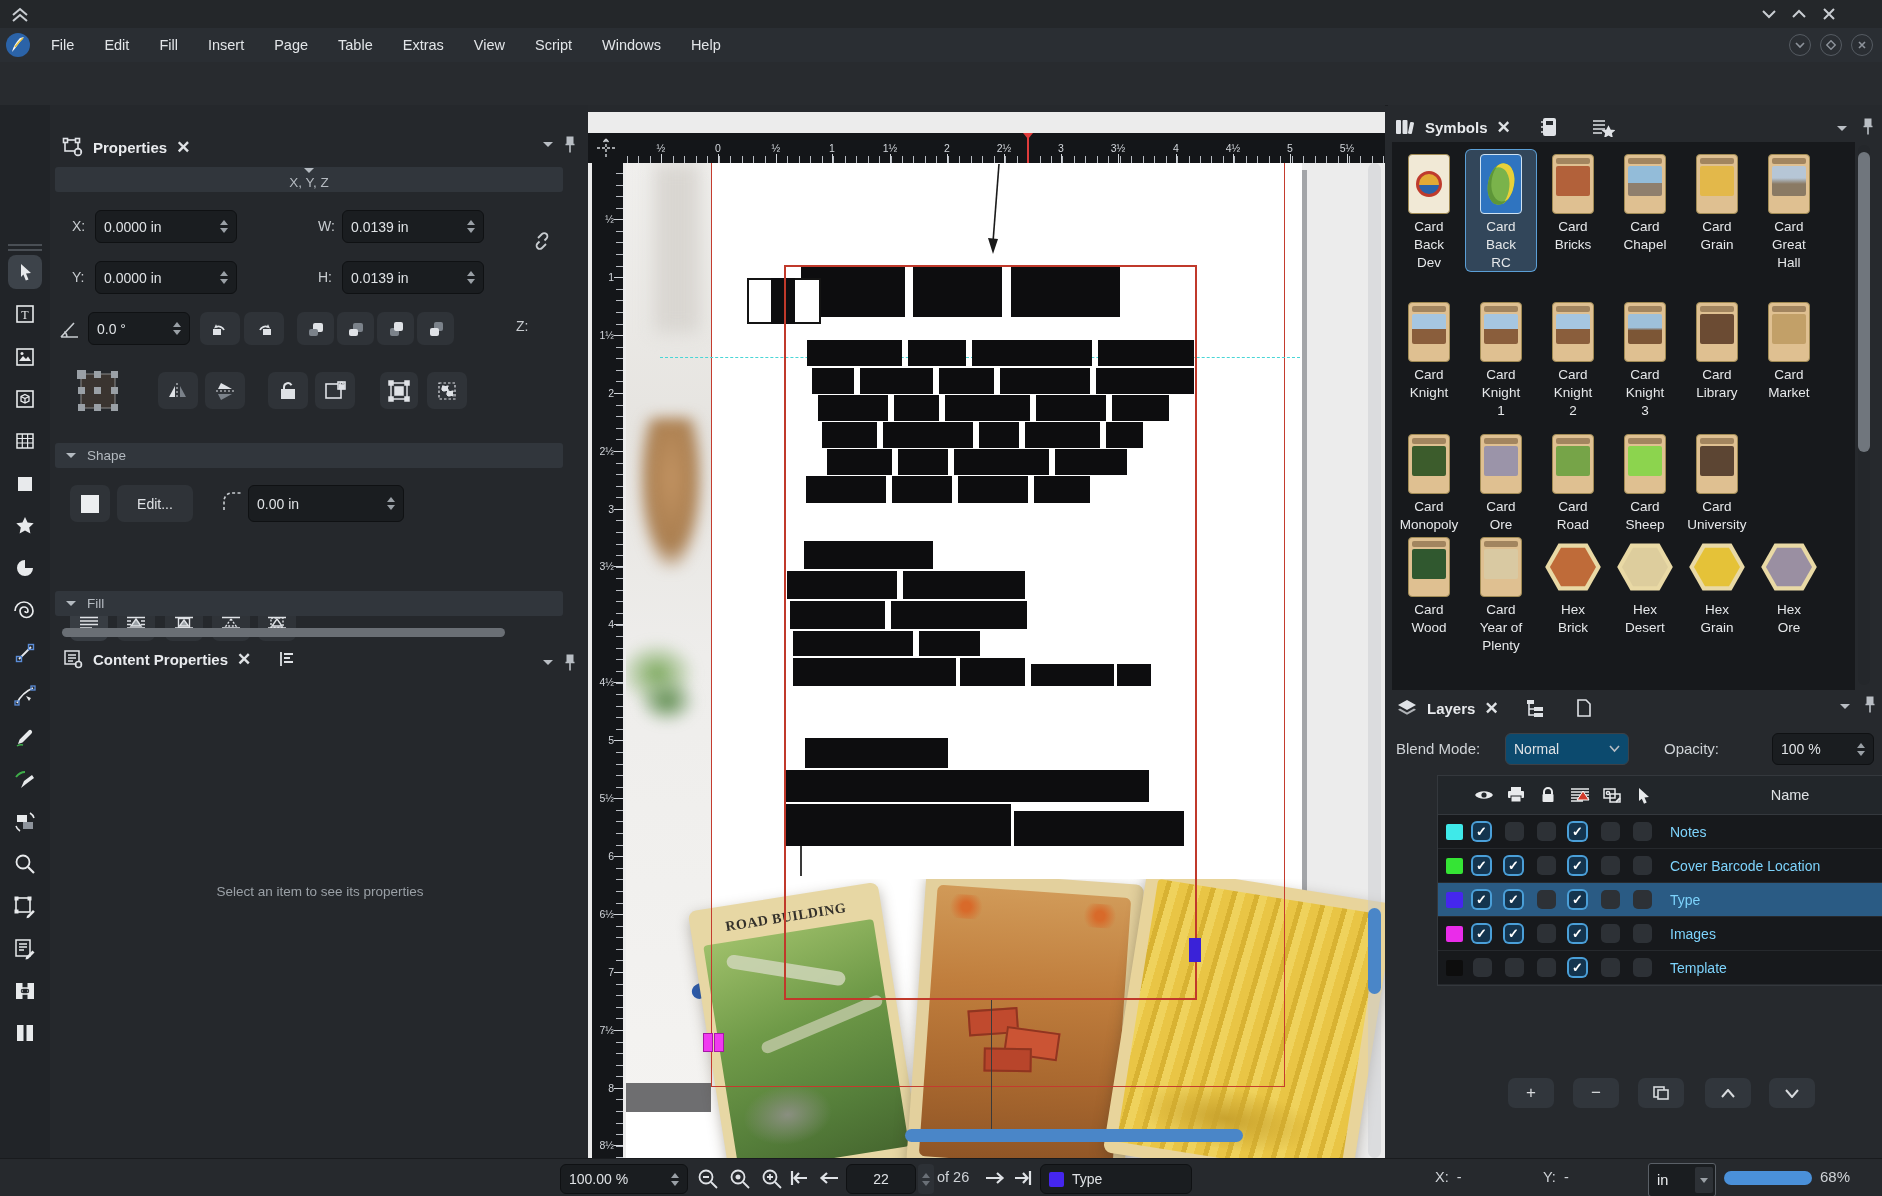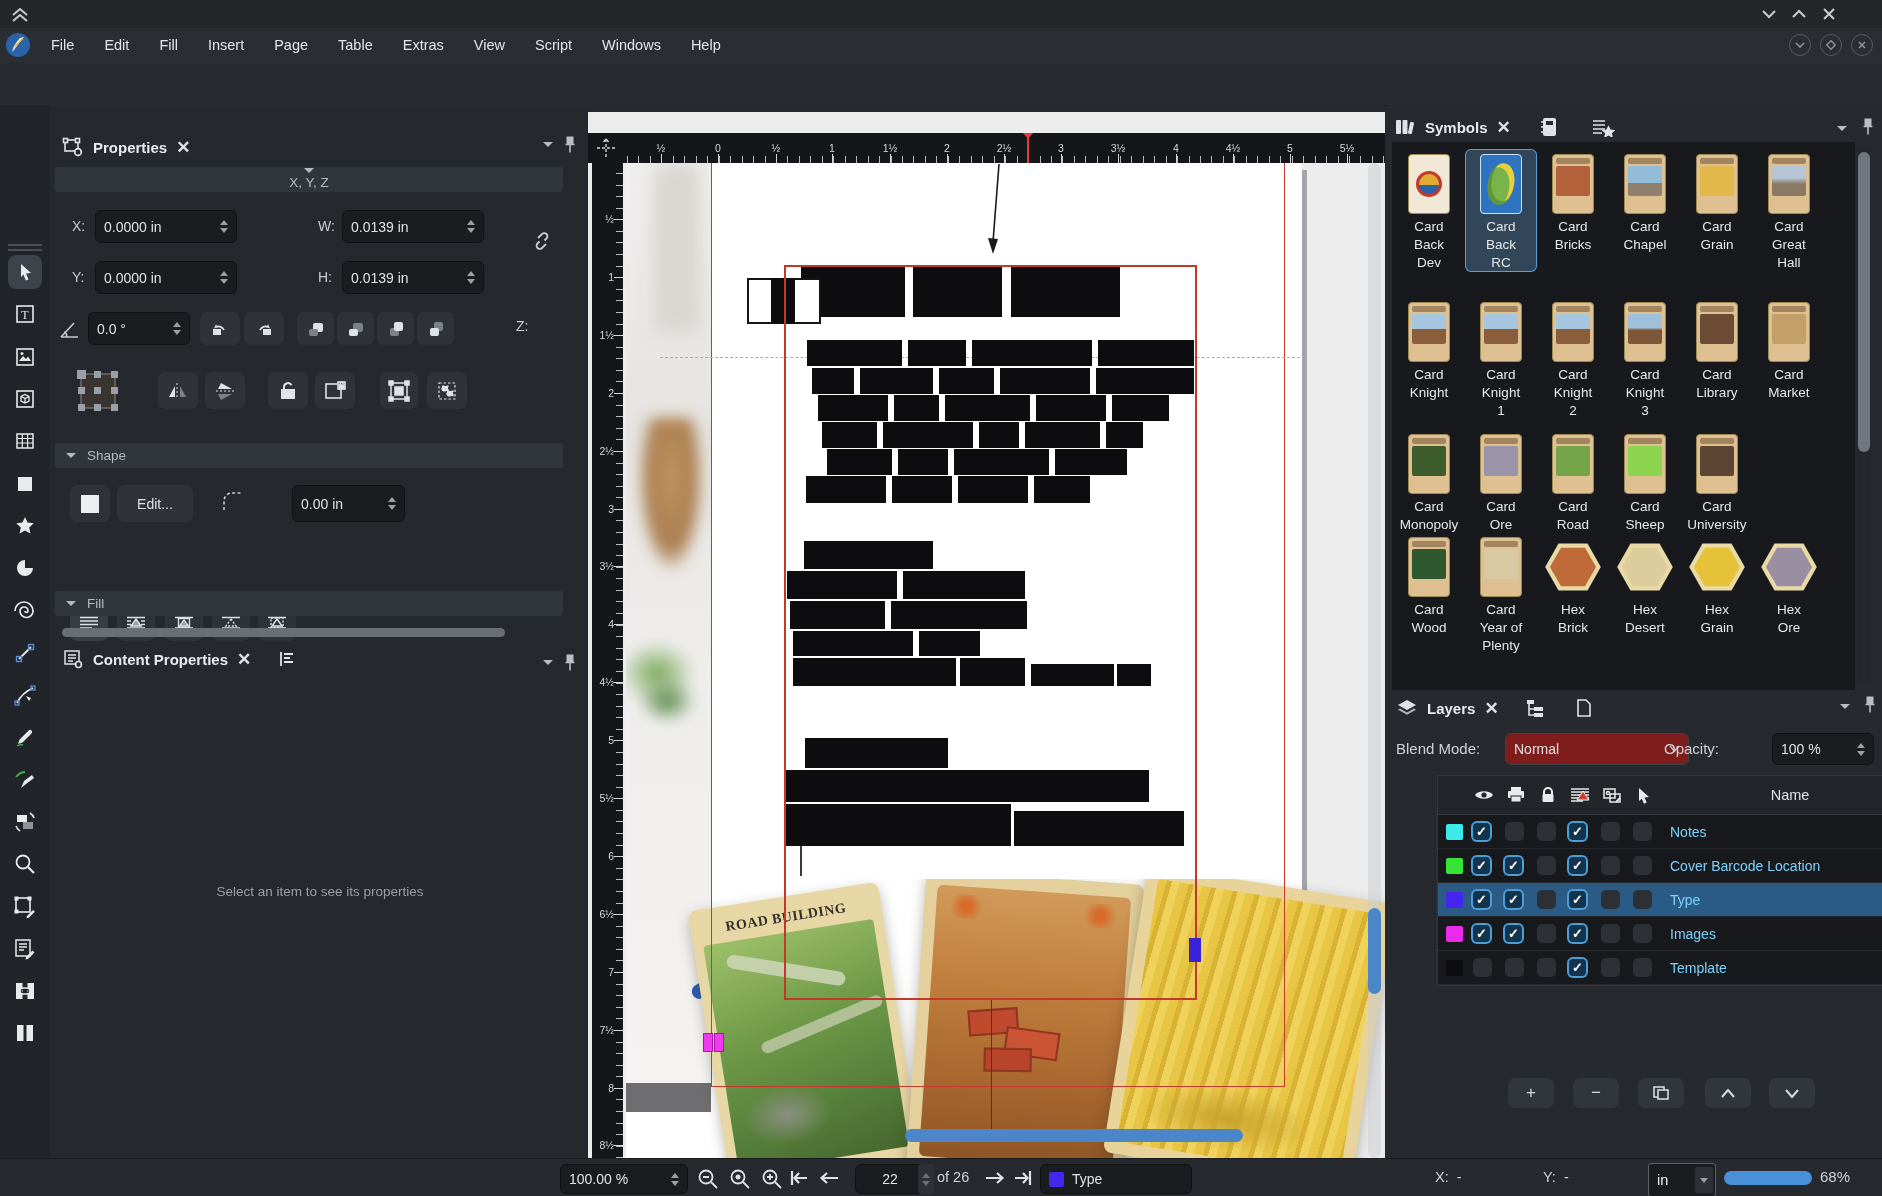--- a/index.html
+++ b/index.html
@@ -614,21 +614,21 @@
     <span style="width:18px;height:18px;background:#eceef0;display:block;"></span>
   </span>
 <div class="sqbtn" style="left:117px;top:485px;width:76px;color:#dfe2e5;font-size:14px;">
     <span>Edit...</span>
   </div>
 <span class="abs" style="left:221px;top:490px;">
     <svg width="22" height="22" viewBox="0 0 22 22" fill="none" stroke="#c8ccd0" stroke-width="1.6" stroke-dasharray="3 2.4">
       <path d="M3 20 V11 A8 8 0 0 1 11 3 H20"></path>
     </svg>
   </span>
-<div class="ibox" style="left:248px;top:485px;width:113px;height:37px;margin-left:44px;">
+<div class="ibox" style="left:248px;top:485px;width:156px;height:37px;">
     <span>0.00 in</span>
     <span class="spin">
       <i class="up"></i>
       <i class="dn"></i>
     </span>
   </div>
 
 <span class="sqbtn" style="left:70px;top:603px;width:38px;height:38px;background:#383d43;">
     <svg width="22" height="22" viewBox="0 0 22 22" stroke="#dfe2e6" stroke-width="1.6">
       <path d="M2 3 h18 M2 6.5 h18 M2 10 h18 M2 13.5 h18 M2 17 h12"></path>
@@ -1204,21 +1204,21 @@
     </svg>
   </span>
 <span class="abs" style="left:1864px;top:696px;">
     <svg width="12" height="18" viewBox="0 0 12 18" stroke="#b9bec4" fill="#b9bec4">
       <rect x="3" y="1" width="6" height="7"></rect>
       <path d="M1.5 8.5 h9 M6 8.5 v8" stroke-width="1.6" fill="none"></path>
     </svg>
   </span>
 
 <span class="sbtext" style="left:1396px;top:740px;font-size:15px;">Blend Mode:</span>
-<div class="ibox" style="left:1505px;top:733px;width:184px;height:32px;border:1px solid #3c4147;background:#7f1d1d;text-align:center;">
+<div class="ibox" style="left:1505px;top:733px;width:124px;height:32px;border:1px solid #3c4147;background:#0c4a6e;text-align:center;">
   <span>Normal</span>
   <span style="margin-left:auto">
       <svg width="11" height="8" viewBox="0 0 11 8">
         <path d="M1 1 l4.5 5 L10 1" stroke="#b9bec4" stroke-width="1.6" fill="none"></path>
       </svg>
     </span>
 </div>
 <span class="sbtext" style="left:1664px;top:740px;font-size:15px;">Opacity:</span>
 <div class="ibox" style="left:1772px;top:733px;width:102px;height:32px;">
     <span>100 %</span>
@@ -1374,21 +1374,21 @@
   <span class="abs" style="left:788px;top:9px;">
       <svg width="22" height="20" viewBox="0 0 22 20" stroke="#dfe2e6" stroke-width="2.2" fill="none">
         <path d="M4 3 v14 M19 10 H7 M11 5 L6.5 10 L11 15"></path>
       </svg>
     </span>
   <span class="abs" style="left:818px;top:9px;">
       <svg width="22" height="20" viewBox="0 0 22 20" stroke="#dfe2e6" stroke-width="2.2" fill="none">
         <path d="M20 10 H4 M9 5 L3.5 10 L9 15"></path>
       </svg>
     </span>
-  <div class="ibox" style="left:846px;top:5px;width:70px;height:30px;justify-content:center;margin-left:9px;">
+  <div class="ibox" style="left:846px;top:5px;width:70px;height:30px;justify-content:center;">
       <span>22</span>
     </div>
   <div class="abs" style="left:918px;top:5px;width:16px;height:30px;background:#2d3136;border-radius:4px;display:flex;flex-direction:column;align-items:center;justify-content:center;gap:3px;">
     <i style="width:0;height:0;border-left:4px solid transparent;border-right:4px solid transparent;border-bottom:5px solid #6a7077;"></i>
     <i style="width:0;height:0;border-left:4px solid transparent;border-right:4px solid transparent;border-top:5px solid #6a7077;"></i>
   </div>
   <span class="sbtext" style="left:937px;top:10px;">of 26</span>
   <span class="abs" style="left:984px;top:9px;">
       <svg width="22" height="20" viewBox="0 0 22 20" stroke="#dfe2e6" stroke-width="2.2" fill="none">
         <path d="M2 10 H18 M13 5 L18.5 10 L13 15"></path>

